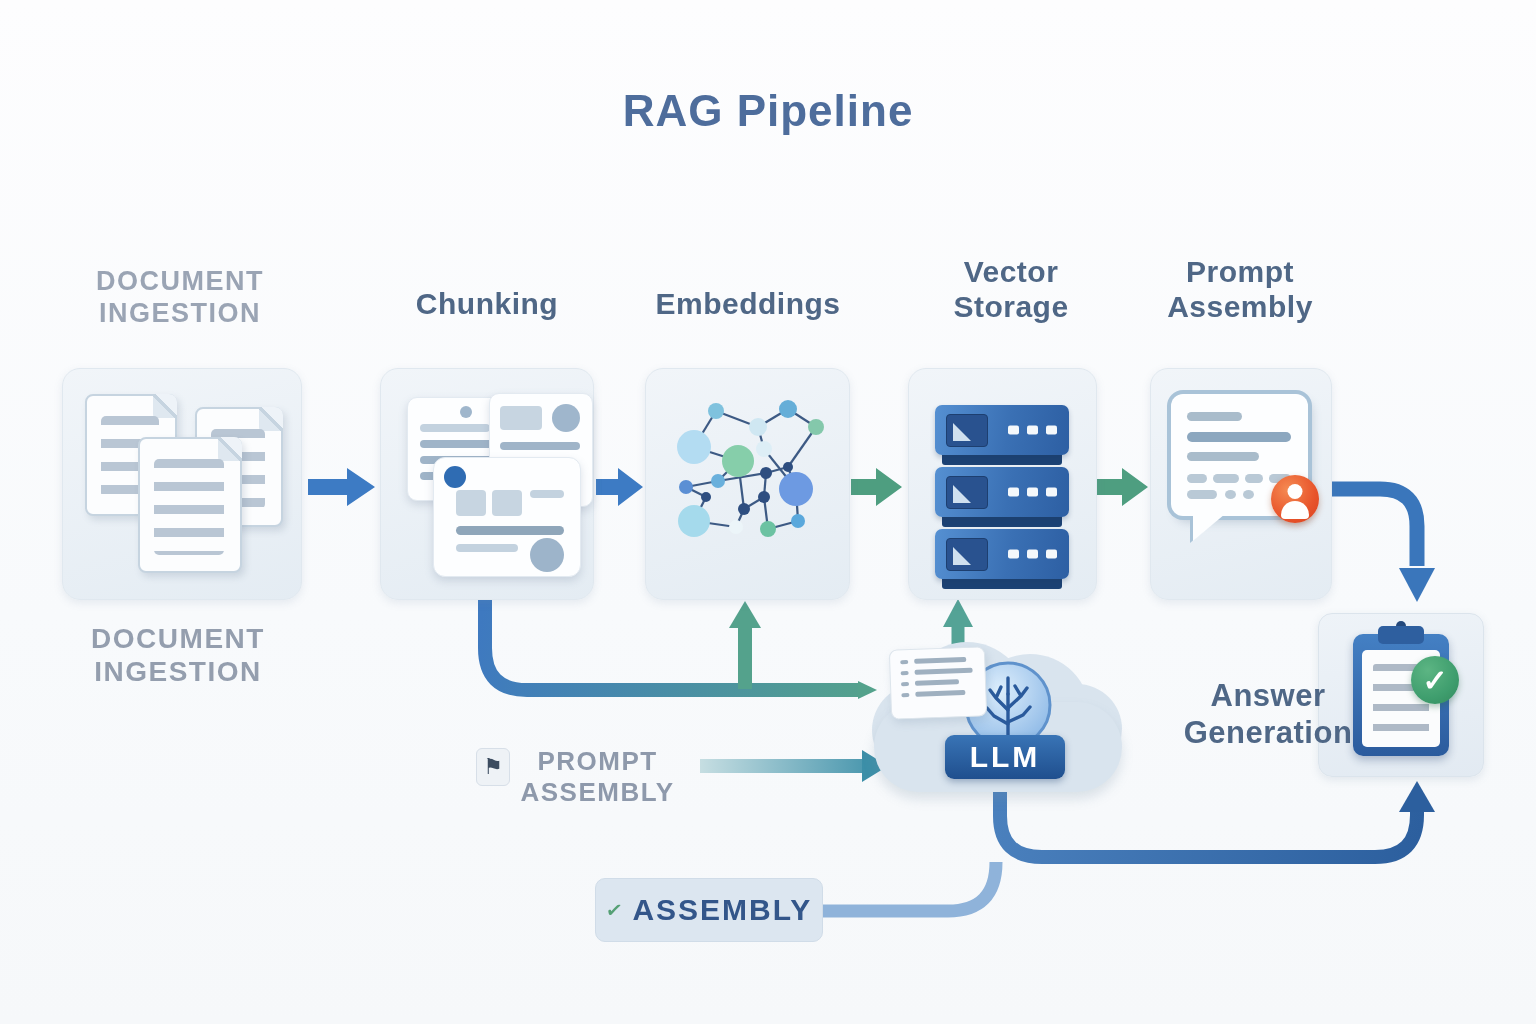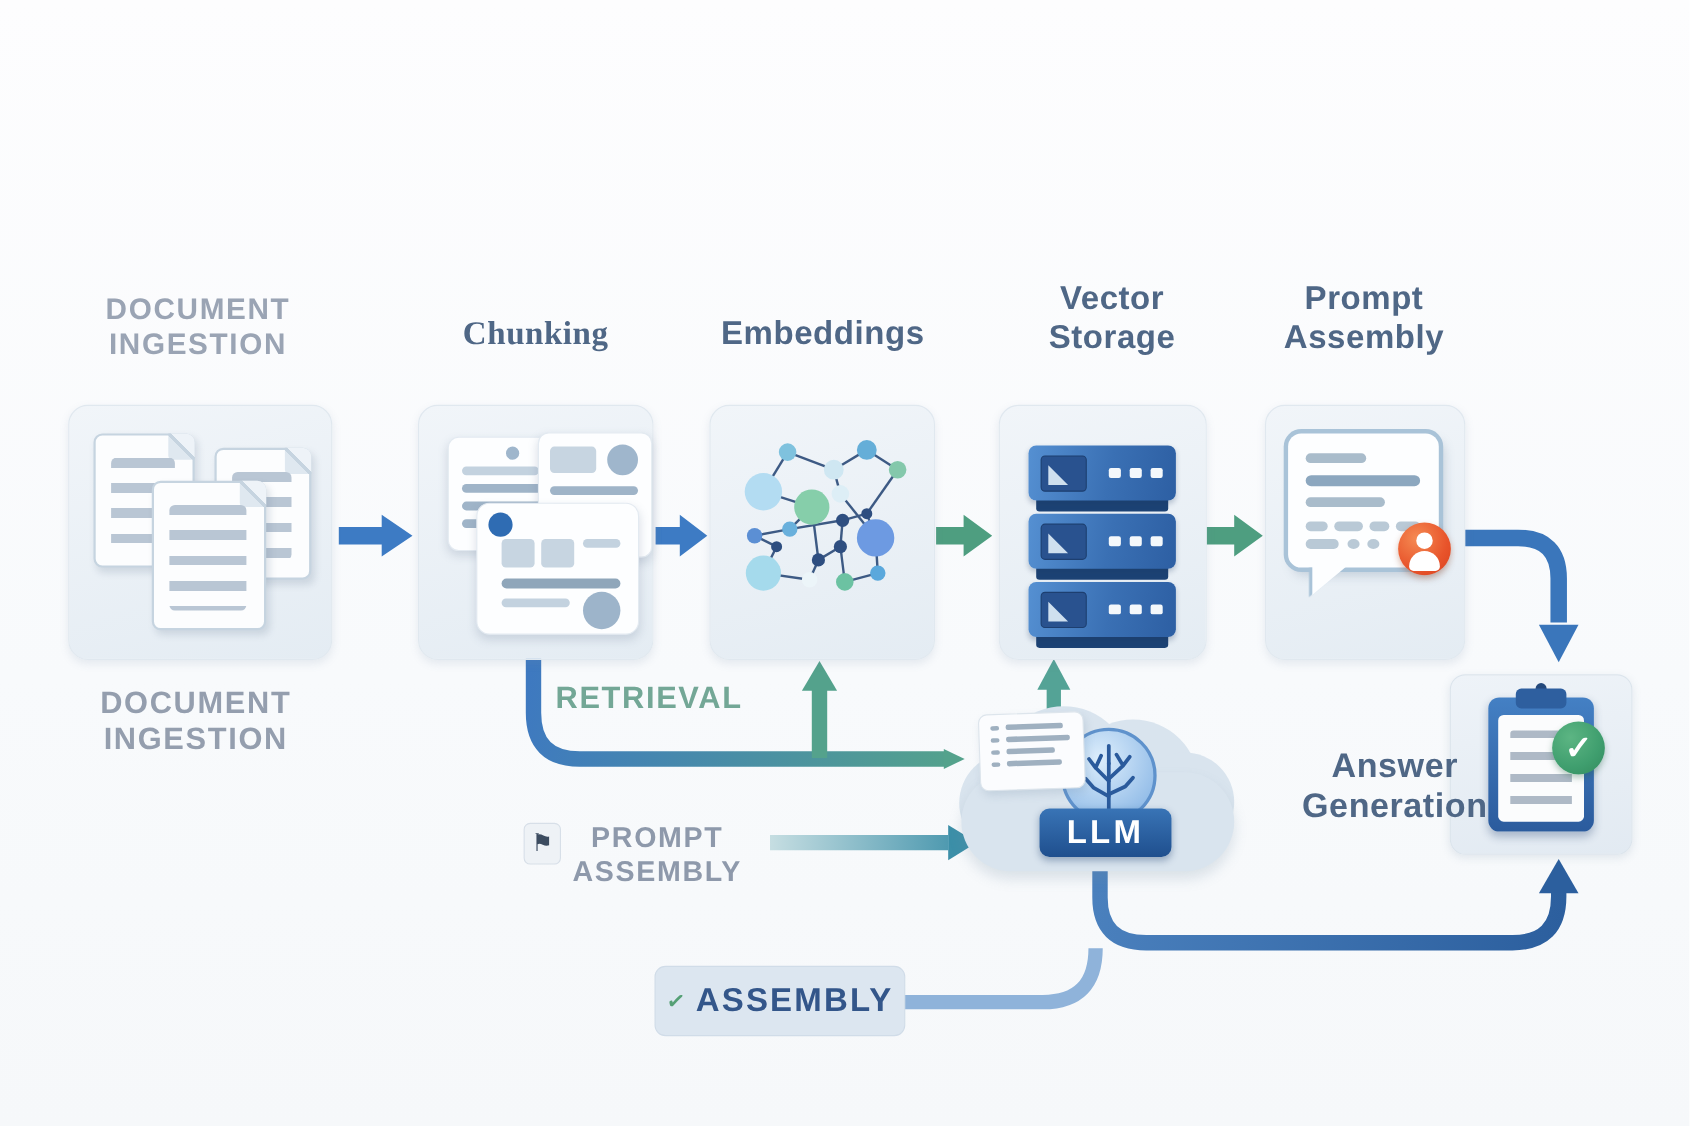--- a/index.html
+++ b/index.html
@@ -150,24 +150,25 @@
 
     <path d="M822,911 L948,911 Q996,911 996,862" fill="none" stroke="#8fb3da" stroke-width="13"></path>
 
     <path d="M1000,776 L1000,816 Q1000,857 1042,857 L1375,857 Q1417,857 1417,815 L1417,810" fill="none" stroke="url(#gLLM)" stroke-width="14"></path>
     <polygon points="1417,781 1399,812 1435,812" fill="#2c5f9e"></polygon>
 
     <path d="M1332,489 L1380,489 Q1417,489 1417,526 L1417,566" fill="none" stroke="#3a76bb" stroke-width="15"></path>
     <polygon points="1417,602 1399,568 1435,568" fill="#3a76bb"></polygon>
   </svg>
 
+  <div class="title">RAG Pipeline</div>
 
   <div class="stage-label lbl-muted" style="left:60px;top:266px;width:240px;">DOCUMENT
 INGESTION</div>
-  <div class="stage-label lbl-dark" style="left:367px;top:286px;width:240px;font-family:Liberation Serif, serif;">Chunking</div>
+  <div class="stage-label lbl-dark" style="left:367px;top:286px;width:240px;">Chunking</div>
   <div class="stage-label lbl-dark" style="left:891px;top:254px;width:240px;">Vector
 Storage</div>
   <div class="stage-label lbl-dark" style="left:628px;top:286px;width:240px;">Embeddings</div>
   <div class="stage-label lbl-dark" style="left:1120px;top:254px;width:240px;">Prompt
 Assembly</div>
 
   <div class="stage-box" style="left:62px;top:368px;width:238px;height:230px;">
     <div style="position:absolute;inset:0;">
       <div class="doc" style="left:22px;top:25px;width:88px;height:118px;">
         <i class="fold"></i>
@@ -313,21 +314,20 @@
       <div class="person-badge">
         <i class="head"></i>
         <i class="body"></i>
       </div>
     </div>
   </div>
 
   <div class="stage-label lbl-muted2" style="left:58px;top:622px;width:240px;color:#949eae;font-size:28px;">DOCUMENT
 INGESTION</div>
 
-  <div class="stage-label lbl-green" style="left:505px;top:618px;width:200px;text-align:left;">RETRIEVAL</div>
 
   <div class="flag-chip">
     <span>⚑</span>
   </div>
   <div class="stage-label lbl-muted2" style="left:505px;top:746px;width:185px;">PROMPT
 ASSEMBLY</div>
 
   <div class="stage-label lbl-dark" style="left:1158px;top:678px;width:220px;font-size:31px;">Answer
 Generation</div>
 

